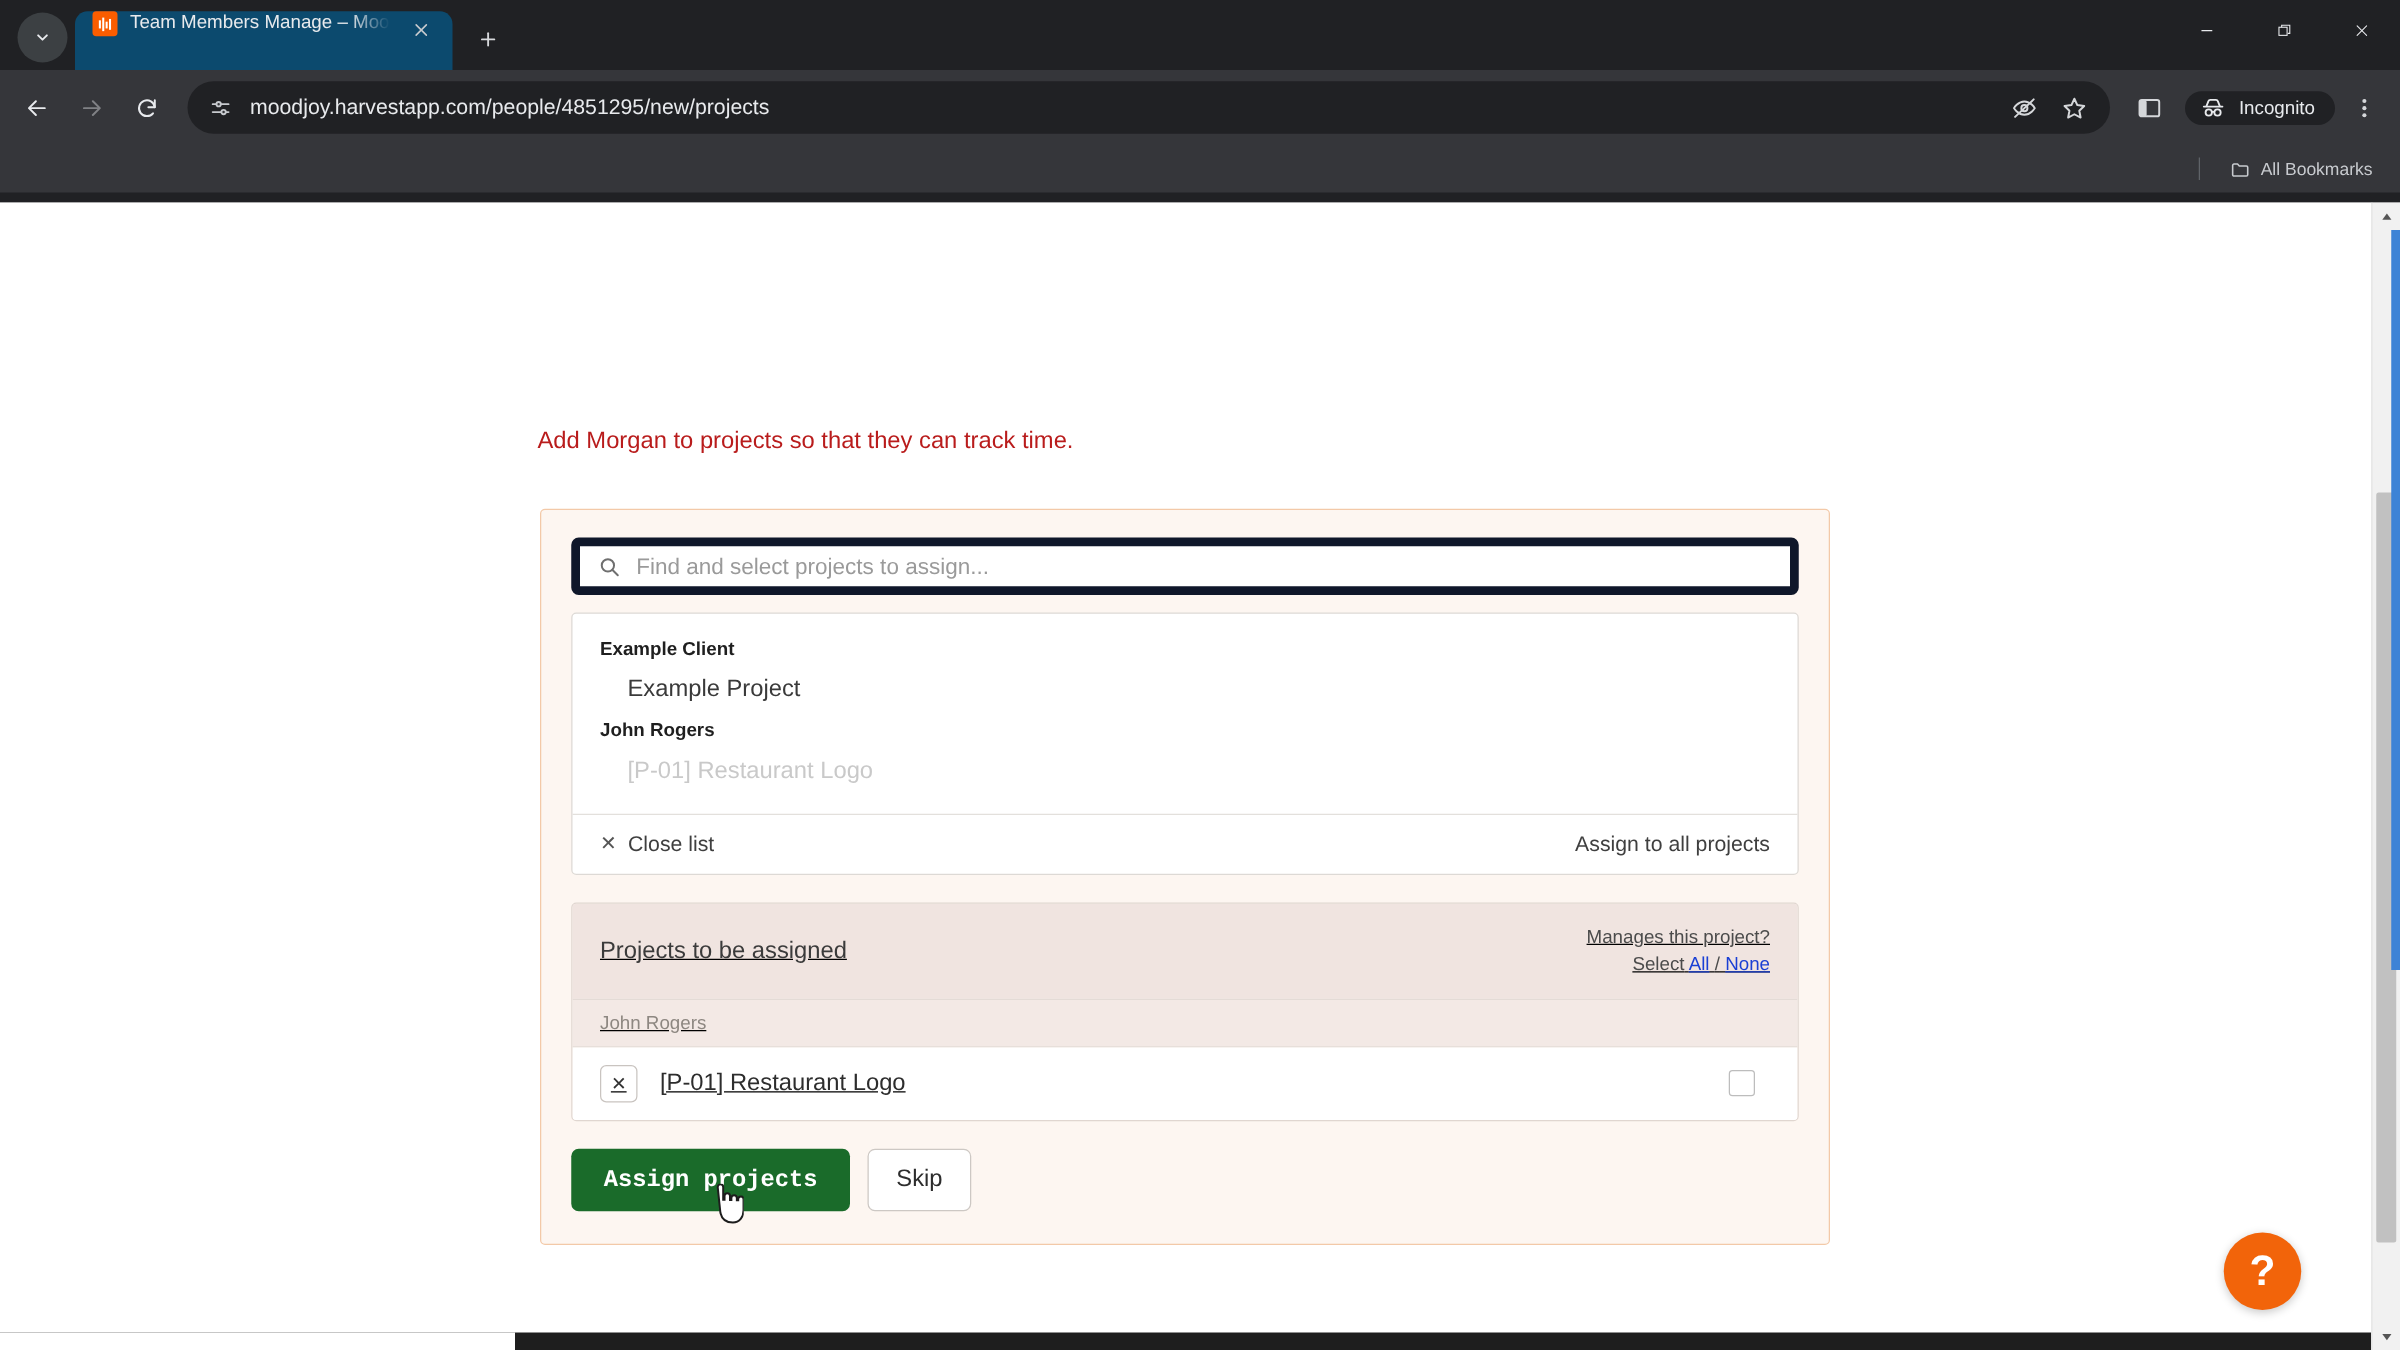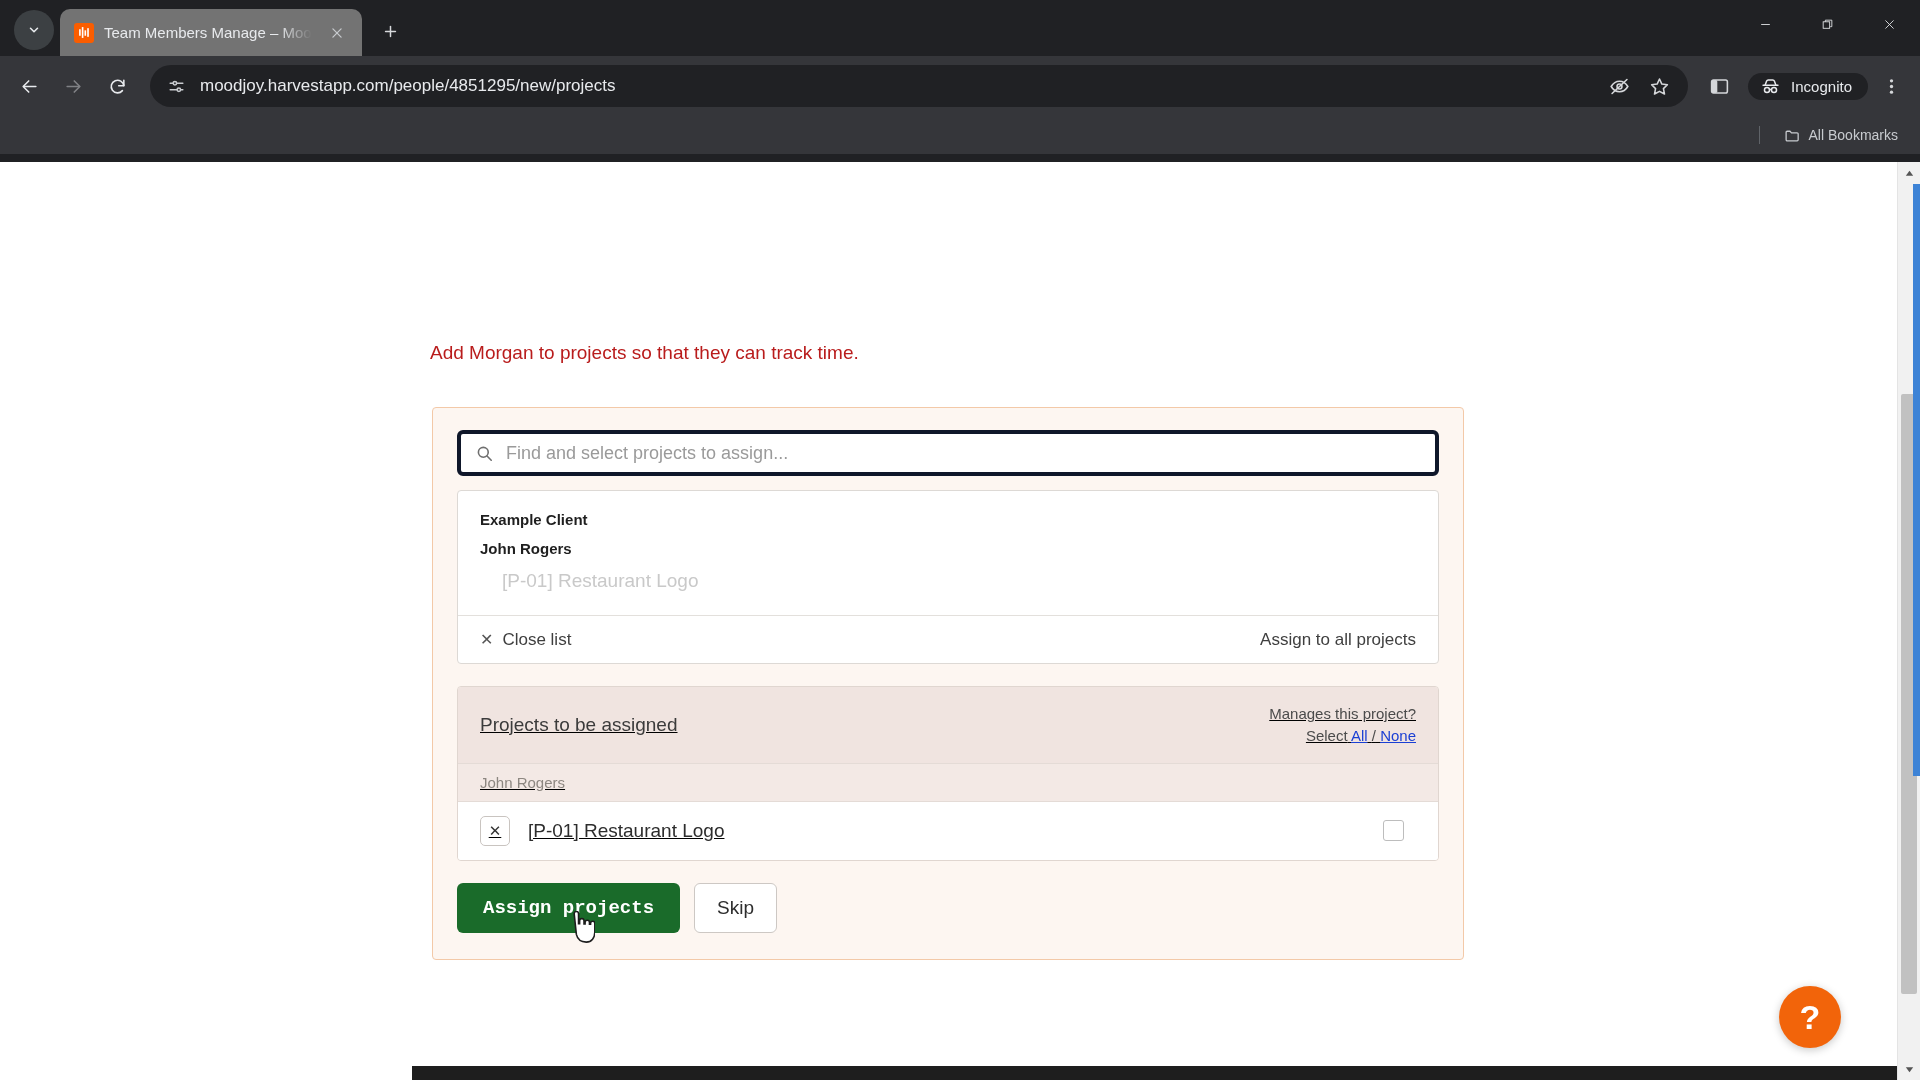--- a/index.html
+++ b/index.html
@@ -16,22 +16,22 @@
     height: 56px; background:#202124; display:flex; align-items:flex-end;
     position:relative; padding-left: 8px;
   }
   .tab-list-btn {
     width:40px; height:40px; border-radius:50%; background:#3c4043;
     display:flex; align-items:center; justify-content:center;
     margin:0 6px 6px 6px; cursor:pointer; flex:none;
   }
   .tab-list-btn svg { width:14px; height:14px; }
   .tab {
-    height:47px; min-width:300px; max-width:320px; background:#737373;
-    border-radius:10px 10px 0 0; display:flex; align-items:center;
+    height:47px; min-width:300px; max-width:320px; background:#0c4a6e;
+    border-radius:10px 10px 0 0; display:flex; align-items:flex-start;
     padding:0 10px 0 14px; gap:10px; position:relative; cursor:pointer;
   }
   .favicon {
     width:20px; height:20px; background:#fa5d00; border-radius:3px; flex:none;
     display:flex; align-items:center; justify-content:center;
   }
   .favicon svg { width:13px; height:13px; }
   .tab-title {
     color:#e8eaed; font-size:15px; white-space:nowrap; overflow:hidden;
     flex:1; -webkit-mask-image: linear-gradient(to right, #000 84%, transparent 100%);
@@ -107,21 +107,21 @@
   }
 
   
   .card {
     position:absolute; left:432px; top:245px; width:1032px;
     background:#fdf6f1; border:1px solid #f3c9a8; border-radius:4px;
     padding:22px 24px 26px 24px;
   }
 
   .search-wrap {
-    position:relative; height:46px; background:#fff; border:4px solid #0f172a;
+    position:relative; height:46px; background:#fff; border:7px solid #0f172a;
     border-radius:6px; display:flex; align-items:center; padding:0 14px; gap:12px;
   }
   .search-wrap svg { width:19px; height:19px; flex:none; }
   .search-input {
     border:none; outline:none; background:transparent; flex:1;
     font-size:18px; color:#3c3c3c; font-family:"Liberation Sans", sans-serif;
   }
   .search-input::placeholder { color:#9a9a9a; }
 
   .picker {
@@ -365,20 +365,21 @@
           <svg viewBox="0 0 24 24" fill="none" stroke="#6f6f6f" stroke-width="2" stroke-linecap="round">
               <circle cx="10.5" cy="10.5" r="6.2"></circle>
               <line x1="15.2" y1="15.2" x2="20.5" y2="20.5"></line>
             </svg>
           <input class="search-input" type="text" placeholder="Find and select projects to assign..." style="">
         </div>
 
         <div class="picker">
           <div class="picker-body">
             <div class="client-row">Example Client</div>
+            <div class="project-row">Example Project</div>
             <div class="client-row">John Rogers</div>
             <div class="project-row muted">[P-01] Restaurant Logo</div>
           </div>
           <div class="picker-foot">
             <div class="close-list">
               <span class="x">✕</span>
               <span>Close list</span>
             </div>
             <div class="assign-all">Assign to all projects</div>
           </div>

